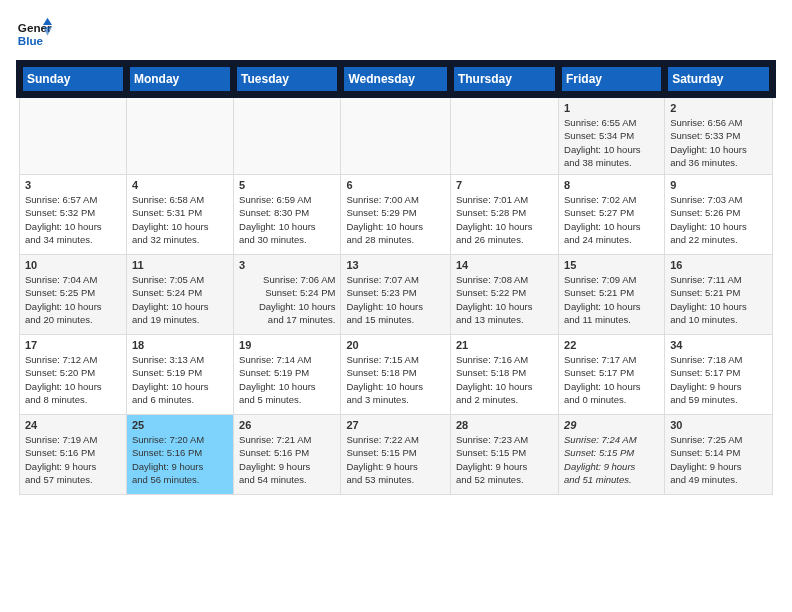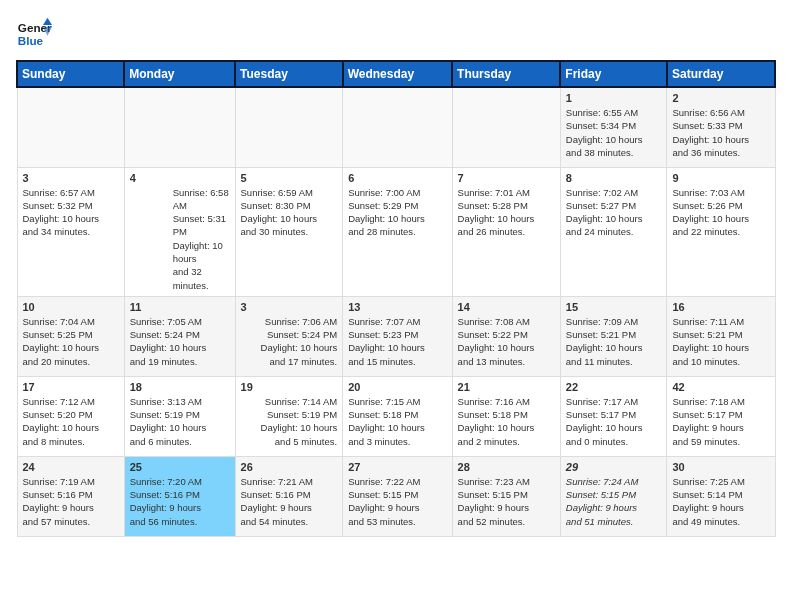--- a/index.html
+++ b/index.html
@@ -45,21 +45,21 @@
       width: 100%;
       border-collapse: collapse;
     }
     .calendar th {
       background: #1565c0;
       color: #fff;
       font-size: 12px;
       font-weight: bold;
       padding: 5px 4px;
       text-align: left;
-      border: 2px solid #0f172a;
+      border: 7px solid #0f172a;
     }
     .calendar td {
       vertical-align: top;
       font-size: 10px;
       color: #333;
       padding: 4px 5px;
       border: 1px solid #ddd;
       width: 113px;
       height: 80px;
       background: #fff;
@@ -139,21 +139,21 @@
         <tr>
           <td style="background: rgb(255, 255, 255);">
             <span class="day-num">3</span>
             <div class="day-info" style="white-space: pre-line;">Sunrise: 6:57 AM
 Sunset: 5:32 PM
 Daylight: 10 hours
 and 34 minutes.</div>
           </td>
           <td style="background: rgb(255, 255, 255);">
             <span class="day-num">4</span>
-            <div class="day-info" style="white-space: pre-line; margin-left: 43px;">Sunrise: 6:58 AM
+            <div class="day-info" style="white-space: pre-line;">Sunrise: 6:58 AM
 Sunset: 5:31 PM
 Daylight: 10 hours
 and 32 minutes.</div>
           </td>
           <td style="background: rgb(255, 255, 255);">
             <span class="day-num">5</span>
             <div class="day-info" style="white-space: pre-line;">Sunrise: 6:59 AM
 Sunset: 8:30 PM
 Daylight: 10 hours
 and 30 minutes.</div>
@@ -248,21 +248,21 @@
           </td>
           <td style="background: rgb(255, 255, 255);">
             <span class="day-num">18</span>
             <div class="day-info" style="white-space: pre-line;">Sunrise: 3:13 AM
 Sunset: 5:19 PM
 Daylight: 10 hours
 and 6 minutes.</div>
           </td>
           <td style="background: rgb(255, 255, 255);">
             <span class="day-num">19</span>
-            <div class="day-info" style="white-space: pre-line; text-align: right;">Sunrise: 7:14 AM
+            <div class="day-info" style="white-space: pre-line;">Sunrise: 7:14 AM
 Sunset: 5:19 PM
 Daylight: 10 hours
 and 5 minutes.</div>
           </td>
           <td style="background: rgb(255, 255, 255);">
             <span class="day-num">20</span>
             <div class="day-info" style="white-space: pre-line;">Sunrise: 7:15 AM
 Sunset: 5:18 PM
 Daylight: 10 hours
 and 3 minutes.</div>
@@ -275,21 +275,21 @@
 and 2 minutes.</div>
           </td>
           <td style="background: rgb(255, 255, 255);">
             <span class="day-num">22</span>
             <div class="day-info" style="white-space: pre-line;">Sunrise: 7:17 AM
 Sunset: 5:17 PM
 Daylight: 10 hours
 and 0 minutes.</div>
           </td>
           <td style="background: rgb(255, 255, 255);">
-            <span class="day-num">42</span>
+            <span class="day-num">34</span>
             <div class="day-info" style="white-space: pre-line;">Sunrise: 7:18 AM
 Sunset: 5:17 PM
 Daylight: 9 hours
 and 59 minutes.</div>
           </td>
         </tr>
         <tr>
           <td style="background: rgb(245, 245, 245);">
             <span class="day-num">24</span>
             <div class="day-info" style="white-space: pre-line;">Sunrise: 7:19 AM

